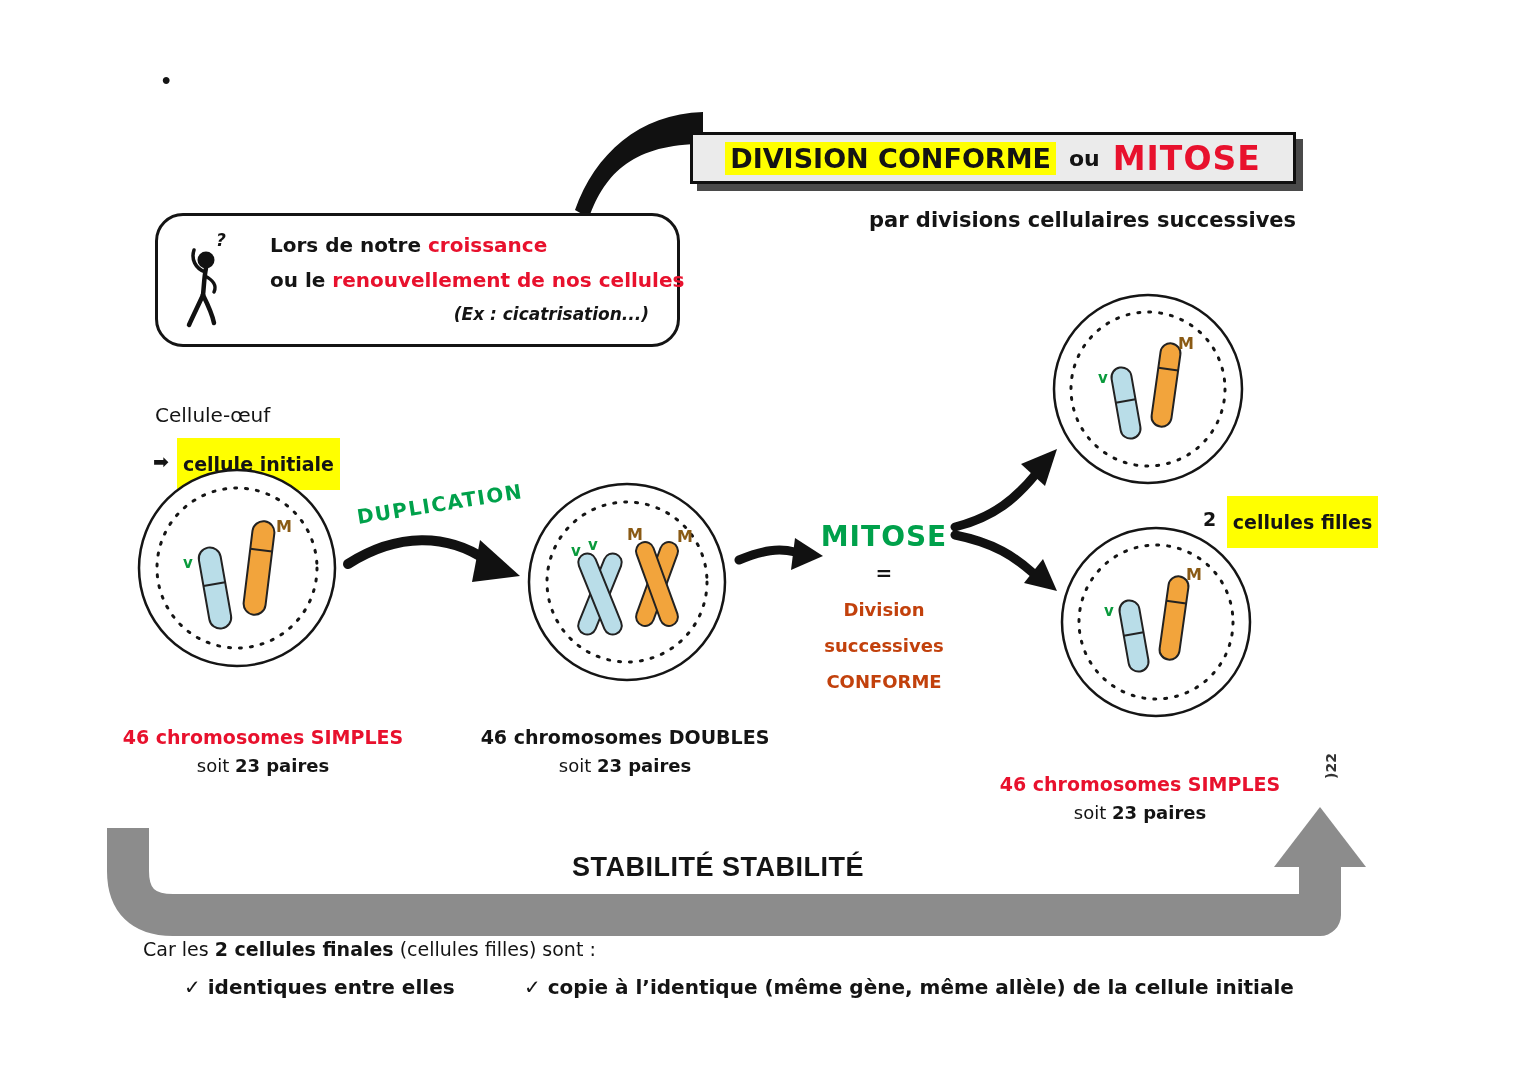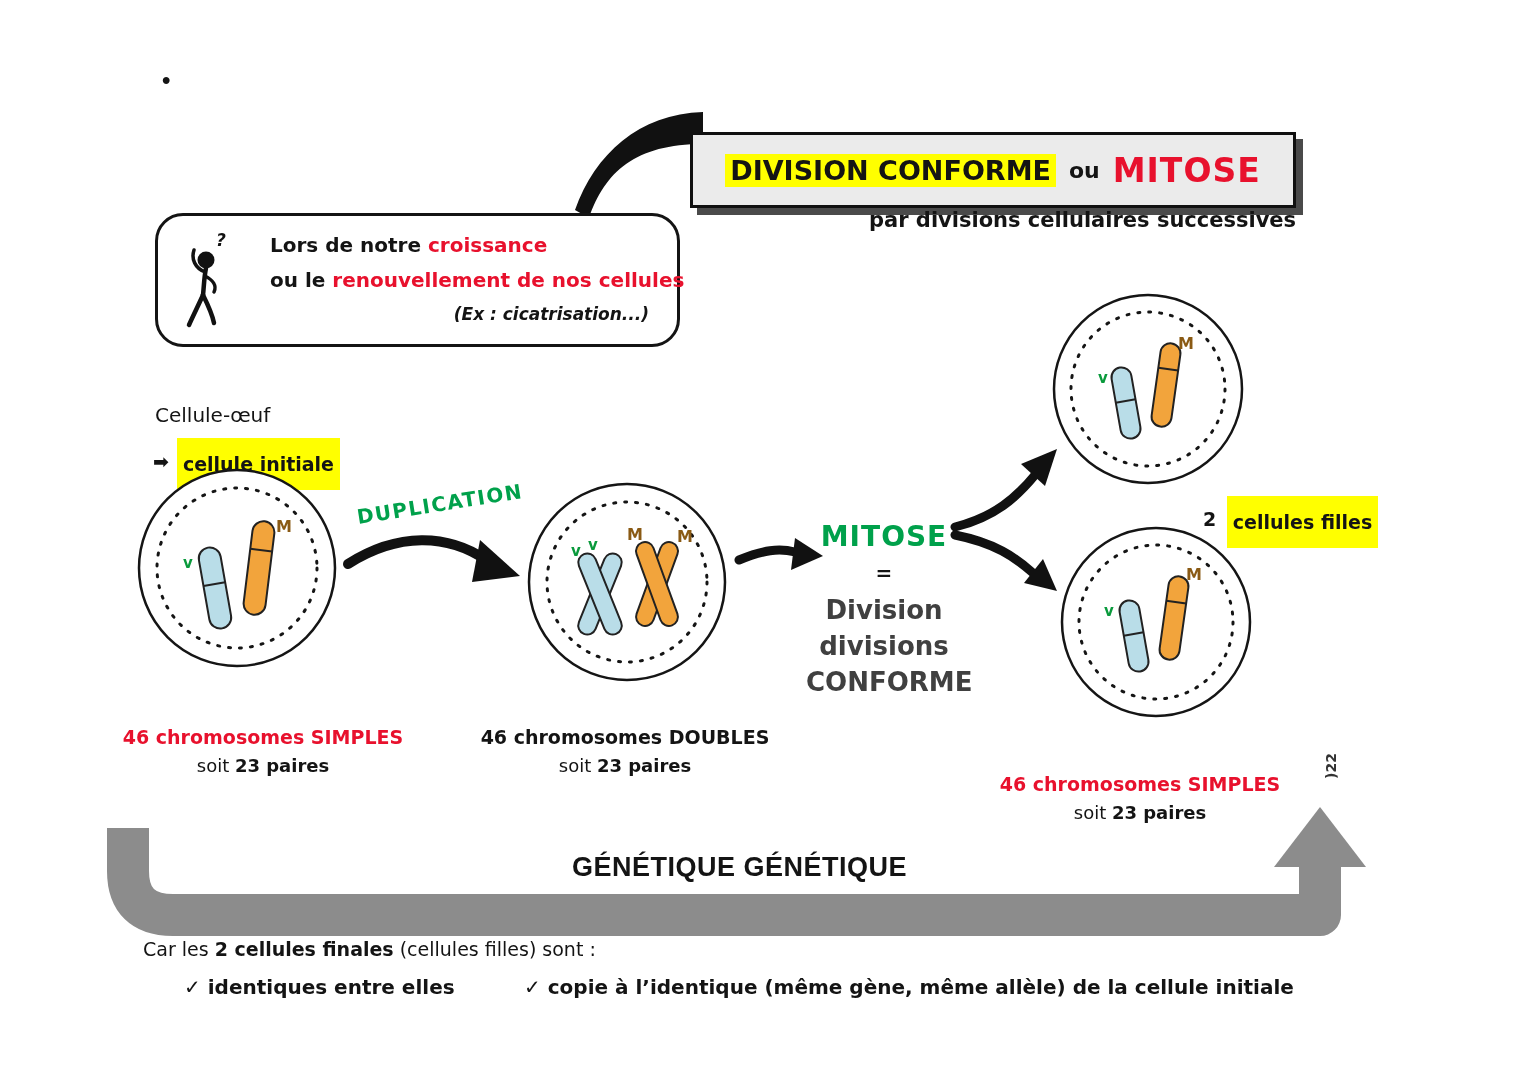--- a/index.html
+++ b/index.html
@@ -10,21 +10,21 @@
   }
   .abs { position:absolute; }
 
   
   .title-row { left:162px; top:66px; display:flex; gap:16px; align-items:baseline;
     font-family:"Liberation Sans", sans-serif; font-size:21px; font-weight:bold; }
   .title-row .bullet { font-size:24px; }
   .title-text { text-decoration:underline; text-underline-offset:4px; }
 
   
-  .header-box { left:690px; top:132px; width:606px; height:76px; background:#ebebeb;
+  .header-box { left:690px; top:132px; width:606px; height:52px; background:#ebebeb;
     border:3px solid #101010; box-shadow:7px 7px 0 #4a4a4a;
     display:flex; align-items:center; justify-content:center; gap:13px; }
   .dc-label { background:#ffff00; font-size:27px; font-weight:bold; padding:1px 5px; }
   .ou-label { font-size:22px; font-weight:600; }
   .mitose-label { color:#e8112d; font-size:33px; font-weight:bold; letter-spacing:1px; }
   .subtitle { left:869px; top:208px; font-size:21px; font-weight:600; }
 
   
   .bubble { left:155px; top:213px; width:525px; height:134px; background:#fff;
     border:3px solid #141414; border-radius:28px; }
@@ -47,21 +47,21 @@
   .cap-pairs .soit { font-weight:500; }
   .cap-pairs .pairs { font-weight:700; }
 
   .duplication-label { left:356px; top:492px; color:#00a14b; font-size:20px; font-weight:700;
     letter-spacing:1.5px; transform:rotate(-9deg); }
 
   
   .mitose-block { left:806px; top:520px; width:156px; text-align:center; }
   .mitose-title { color:#00a14b; font-size:28px; font-weight:700; letter-spacing:1px; }
   .mitose-eq { color:#141414; font-size:20px; font-weight:700; margin-top:8px; }
-  .mitose-line { color:#404040; font-size:26px; font-weight:700; line-height:36px; }
+  .mitose-line { color:#c2410c; font-size:18px; font-weight:700; line-height:36px; }
   .mitose-line.first { margin-top:7px; }
 
   .daughters-label { left:1203px; top:490px; font-size:19px; font-weight:700; display:flex; align-items:center; gap:2px; }
 
   .margin-note { left:1318px; top:758px; font-size:14px; font-weight:600; color:#333;
     transform:rotate(-90deg); transform-origin:center; }
 
   .stability-title { left:572px; top:852px; font-family:"Liberation Sans", sans-serif;
     font-size:27px; font-weight:bold; letter-spacing:0.5px; }
 
@@ -175,21 +175,21 @@
 
   <svg class="abs" style="left:733px; top:532px;" width="95" height="50" viewBox="0 0 95 50">
     <path d="M6,28 C30,18 46,16 62,20" fill="none" stroke="#111" stroke-width="9" stroke-linecap="round"></path>
     <polygon points="62,6 90,24 58,38" fill="#111"></polygon>
   </svg>
 
   <div class="abs mitose-block">
     <div class="mitose-title">MITOSE</div>
     <div class="mitose-eq">=</div>
     <div class="mitose-line first">Division</div>
-    <div class="mitose-line">divisions</div>
+    <div class="mitose-line">successives</div>
     <div class="mitose-line">CONFORME</div>
   </div>
 
   <svg class="abs" style="left:945px; top:435px;" width="130" height="170" viewBox="0 0 130 170">
     <path d="M10,92 C50,82 72,62 90,40" fill="none" stroke="#111" stroke-width="9" stroke-linecap="round"></path>
     <polygon points="112,14 100,51 76,29" fill="#111"></polygon>
     <path d="M10,100 C50,108 70,122 88,138" fill="none" stroke="#111" stroke-width="9" stroke-linecap="round"></path>
     <polygon points="112,156 79,148 98,124" fill="#111"></polygon>
   </svg>
 
@@ -233,21 +233,21 @@
       <span class="soit">soit </span><span class="pairs">23 paires</span>
     </div>
   </div>
 
   <div class="abs margin-note">)22</div>
 
   <svg class="abs" style="left:103px; top:793px;" width="1290" height="165" viewBox="0 0 1290 165">
     <path d="M25,35 L25,78 Q25,122 70,122 L1217,122 L1217,72" fill="none" stroke="#8c8c8c" stroke-width="42" stroke-linejoin="round"></path>
     <polygon points="1171,74 1263,74 1217,14" fill="#8c8c8c"></polygon>
   </svg>
-  <div class="abs stability-title">GÉNÉTIQUE GÉNÉTIQUE</div>
+  <div class="abs stability-title">STABILITÉ STABILITÉ</div>
 
   <div class="abs footer-intro">
     <span class="w5">Car les </span><span class="w7">2 cellules finales</span><span class="w5"> (cellules filles) sont :</span>
   </div>
   <div class="abs check-item check1">
     <span>✓ </span><span>identiques entre elles</span>
   </div>
   <div class="abs check-item check2">
     <span>✓ </span><span>copie à l’identique (même gène, même allèle) de la cellule initiale</span>
   </div>

